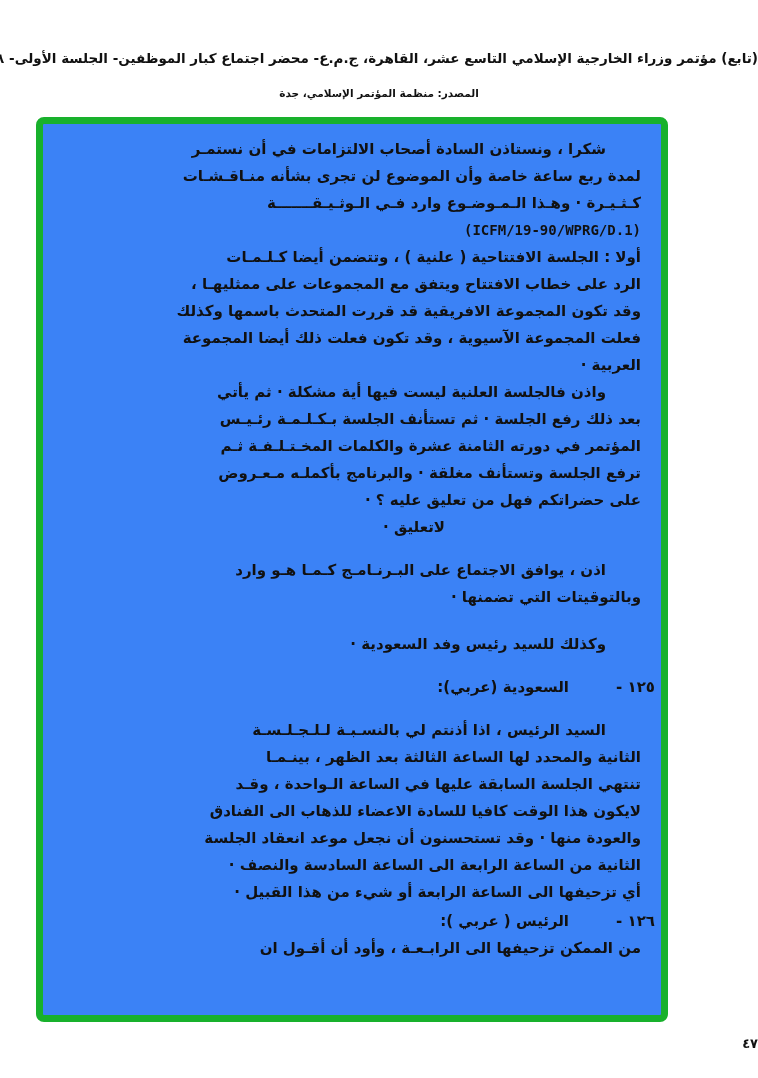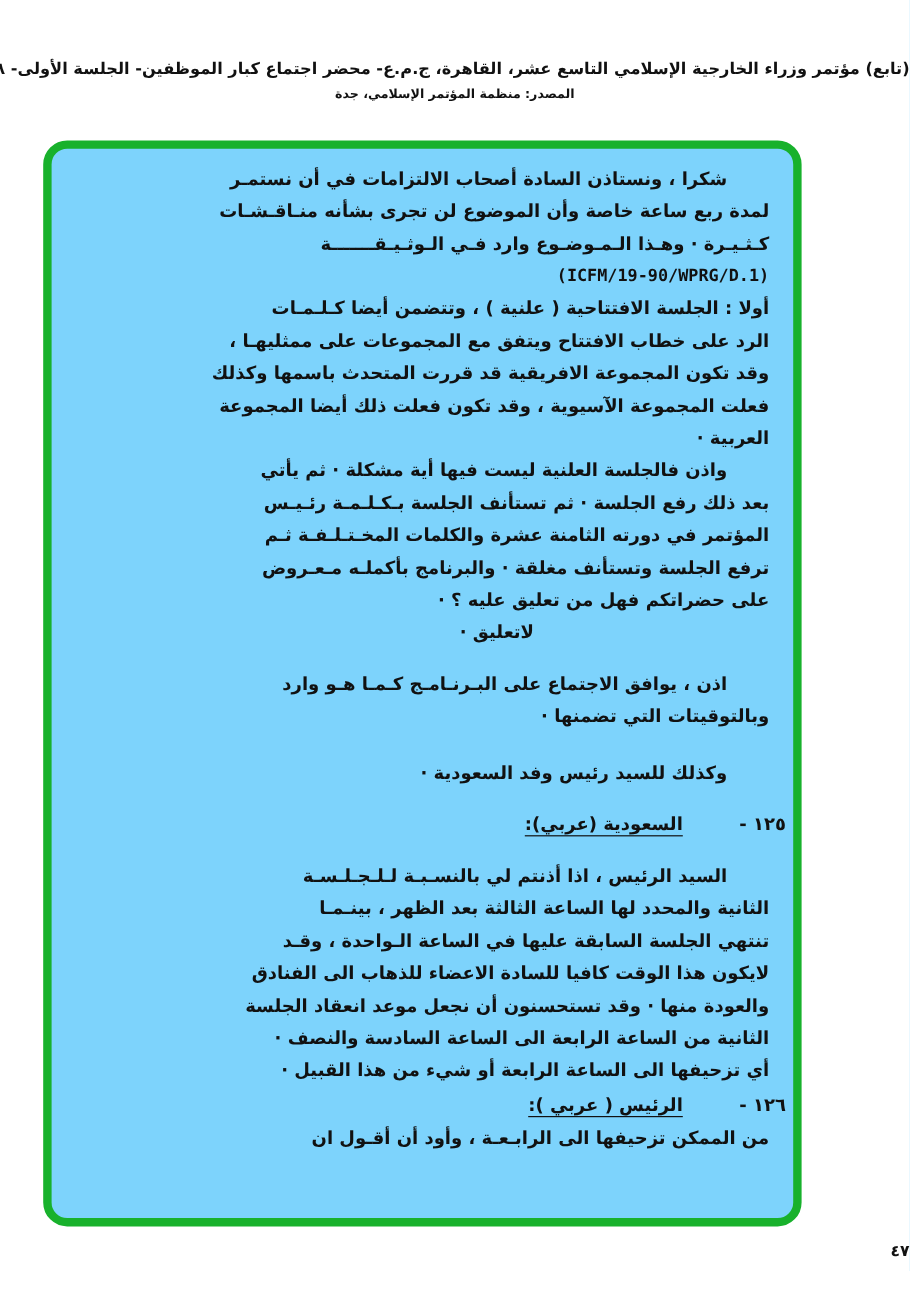--- a/index.html
+++ b/index.html
@@ -16,30 +16,30 @@
 
   .doc-header {
     position: absolute; top: 50px; left: 0; right: 0;
     text-align: center; direction: rtl;
   }
   .doc-header .h1 {
     font-size: 13.5px; font-weight: bold; letter-spacing: 0;
     white-space: nowrap;
   }
   .doc-header .h2 {
-    font-size: 10.5px; font-weight: bold; margin-top: 7px;
+    font-size: 10.5px; font-weight: bold; margin-top: 21px;
   }
 
   .frame {
     position: absolute;
     left: 36px; top: 117px;
     width: 632px; height: 905px;
     border: 7px solid var(--green);
-    border-radius: 20px;
-    background: #7dd3fc;
+    border-radius: 8px;
+    background: #3b82f6;
   }
   .content {
     position: absolute; inset: 0;
     padding: 12px 20px 0 30px;
     direction: rtl;
     font-size: 15px; font-weight: bold;
     line-height: 27px;
     text-align: right;
   }
   .para { margin: 0; white-space: pre-line; }
@@ -53,21 +53,21 @@
     font-weight: bold; font-size: 14px;
     line-height: 27px;
   }
   .no-comment { padding-right: 196px; text-indent: 0; }
   .sec-header {
     display: flex; direction: rtl; align-items: baseline;
     margin-right: -14px; line-height: 27px;
   }
   .sec-header.m0 { margin-top: 2px; }
   .sec-num { width: 86px; flex: 0 0 auto; }
-  .sec-title { text-decoration: underline; text-underline-offset: 4px; }
+  .sec-title { text-underline-offset: 4px; }
   .sec-body { margin-top: 16px; }
   .sec-body.tight { margin-top: 0; }
 
   .page-footer {
     position: absolute; left: 0; right: 0; top: 1036px;
     text-align: right; font-size: 13px; font-weight: bold;
   }
 </style>
 </head>
 <body>

